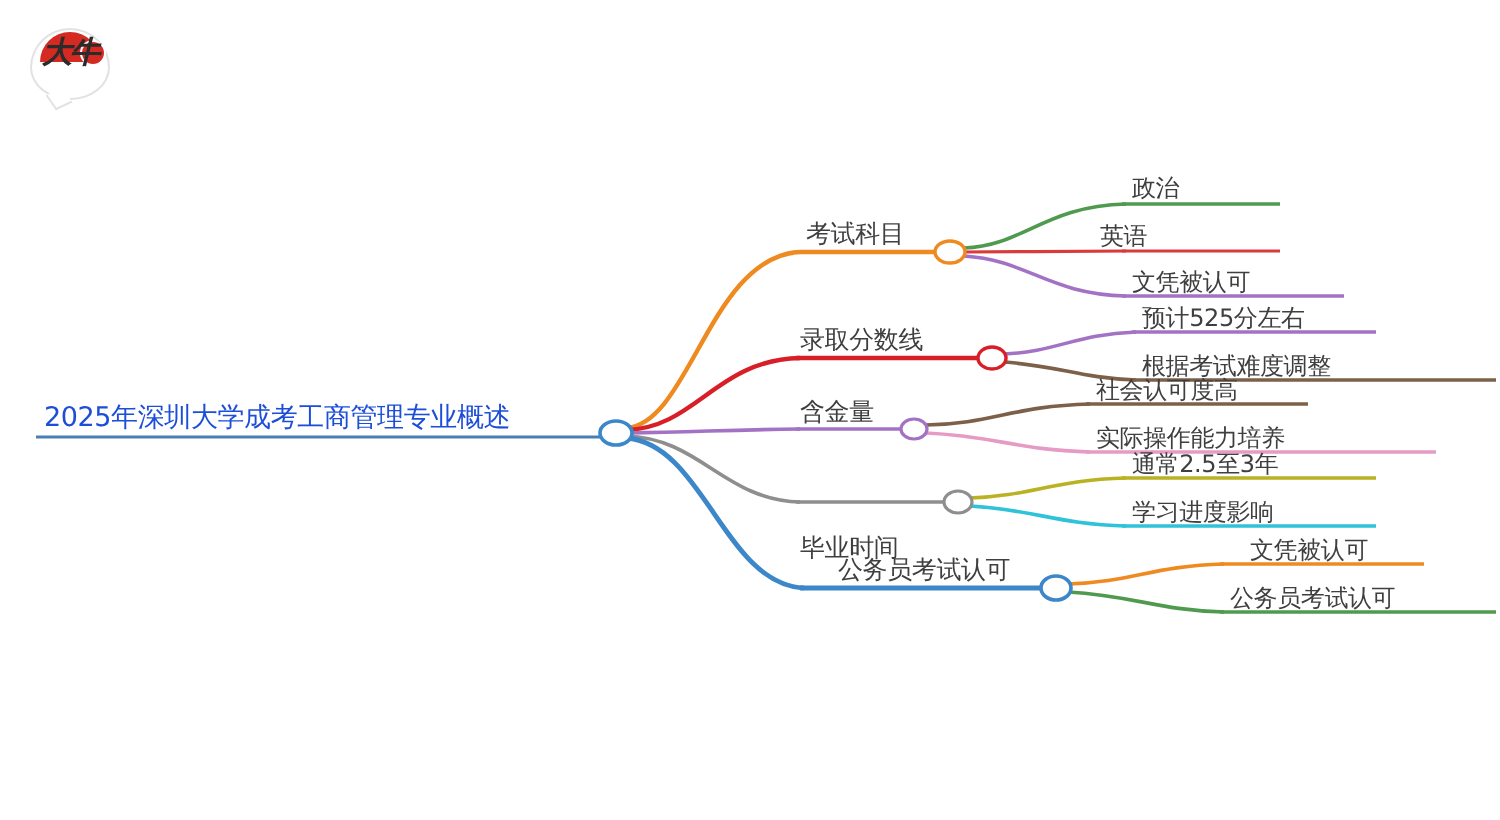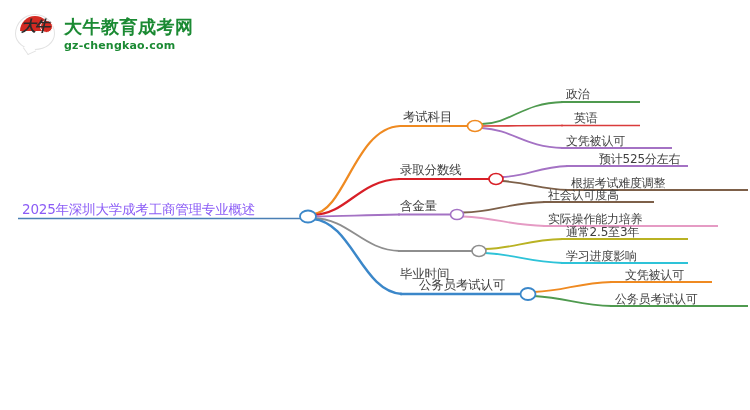--- a/index.html
+++ b/index.html
@@ -132,21 +132,21 @@
 
   .node-label {
     position: absolute;
     font-family: "DejaVu Sans", sans-serif;
     color: #3b3b3b;
     white-space: nowrap;
     line-height: 1;
   }
   .root-label {
     font-size: 13.5px;
-    color: #8b5cf6;
+    color: #1d4ed8;
     letter-spacing: -0.2px;
   }
   .branch-label {
     font-size: 12.5px;
     color: #3f3f3f;
     letter-spacing: -0.2px;
   }
   .leaf-label {
     font-size: 12px;
     color: #3f3f3f;
@@ -157,24 +157,20 @@
 <body>
 
 <div id="logo-block">
   <div id="logo-mark">
     <div class="bubble"></div>
     <div class="bubble-tail"></div>
     <div class="red-arc"></div>
     <div class="red-dot"></div>
     <div class="mark-text">大牛</div>
   </div>
-  <div id="logo-text">
-    <div id="logo-title">大牛教育成考网</div>
-    <div id="logo-domain">gz-chengkao.com</div>
-  </div>
 </div>
 
 <div id="mindmap">
 
   <svg id="edges" viewBox="0 0 750 410">
 
     <path d="M 18 218.5 L 303 218.5" stroke="#4a7fb5" stroke-width="1.6" fill="none"></path>
 
     <path d="M 313 214 C 345 212, 355 128, 400 126" stroke="#ef8a21" stroke-width="2.2" fill="none"></path>
     <path d="M 313 215 C 348 214, 358 180, 400 179" stroke="#d81f27" stroke-width="2.2" fill="none"></path>
@@ -225,24 +221,24 @@
 
   <div class="node-label root-label" style="left:22px; top:203px;">2025年深圳大学成考工商管理专业概述</div>
 
   <div class="node-label branch-label" style="left:403px; top:111px;">考试科目</div>
   <div class="node-label branch-label" style="left:400px; top:164px;">录取分数线</div>
   <div class="node-label branch-label" style="left:400px; top:200px;">含金量</div>
   <div class="node-label branch-label" style="left:400px; top:236px;margin-top:32px;">毕业时间</div>
   <div class="node-label branch-label" style="left:402px; top:279px;margin-left:17px;">公务员考试认可</div>
 
   <div class="node-label leaf-label" style="left:566px; top:88px;">政治</div>
-  <div class="node-label leaf-label" style="left:574px; top:112px;text-align:center;">英语</div>
+  <div class="node-label leaf-label" style="left:550px; top:112px;text-align:center;">英语</div>
   <div class="node-label leaf-label" style="left:566px; top:135px;">文凭被认可</div>
 
-  <div class="node-label leaf-label" style="left:599px; top:153px;text-align:right;">预计525分左右</div>
+  <div class="node-label leaf-label" style="left:571px; top:153px;text-align:right;">预计525分左右</div>
   <div class="node-label leaf-label" style="left:571px; top:177px;">根据考试难度调整</div>
 
   <div class="node-label leaf-label" style="left:548px; top:189px;">社会认可度高</div>
   <div class="node-label leaf-label" style="left:548px; top:213px;">实际操作能力培养</div>
 
   <div class="node-label leaf-label" style="left:566px; top:226px;">通常2.5至3年</div>
   <div class="node-label leaf-label" style="left:566px; top:250px;">学习进度影响</div>
 
   <div class="node-label leaf-label" style="left:615px; top:269px;margin-left:10px;">文凭被认可</div>
   <div class="node-label leaf-label" style="left:615px; top:293px;">公务员考试认可</div>

